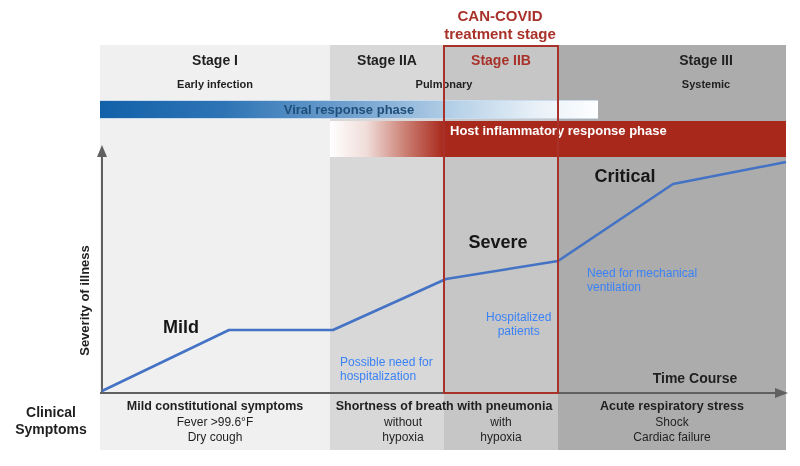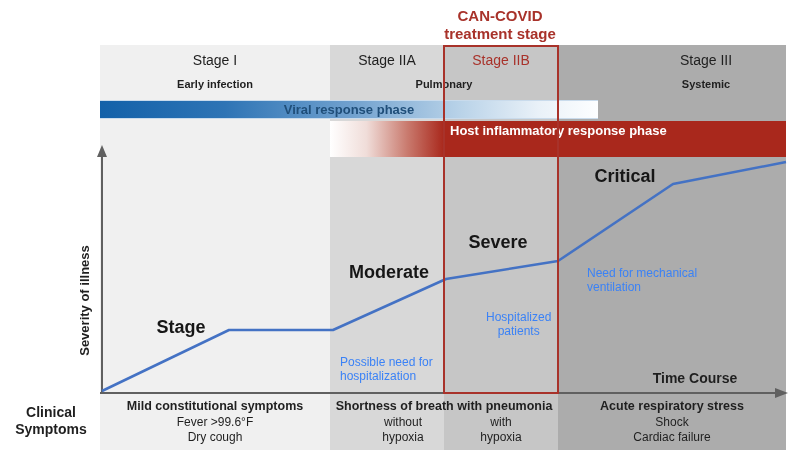--- a/index.html
+++ b/index.html
@@ -24,21 +24,21 @@
     color:var(--accent-red);font-weight:bold;font-size:15px;line-height:18px;z-index:6;}
 
   
   .col{position:absolute;top:45px;height:405px;z-index:0;}
   .col-s1{left:100px;width:230px;background:var(--stage1-bg);}
   .col-s2a{left:330px;width:114px;background:var(--stage2a-bg);}
   .col-s2b{left:444px;width:114px;background:var(--stage2b-bg);}
   .col-s3{left:558px;width:228px;background:var(--stage3-bg);}
 
   
-  .stage-label{position:absolute;top:52px;text-align:center;font-weight:normal;font-size:14px;z-index:4;}
+  .stage-label{position:absolute;top:52px;text-align:center;font-weight:bold;font-size:14px;z-index:4;}
   .stage-sub{position:absolute;top:78px;text-align:center;font-weight:bold;font-size:11px;z-index:4;}
   .lab-s1{left:100px;width:230px;}
   .lab-s2a{left:330px;width:114px;}
   .lab-s2b{left:444px;width:114px;color:var(--accent-red);}
   .lab-pulm{left:387px;width:114px;}
   .lab-s3{left:572px;width:268px;}
 
   
   .viral-bar{position:absolute;left:100px;top:100px;width:498px;height:19px;z-index:2;
     background:linear-gradient(to right,#1361A9 0%,#2E74B5 25%,#6FA0CE 50%,#B8D2E8 72%,#E9F1F8 88%,#FDFEFF 100%);
@@ -123,22 +123,21 @@
     <line x1="102" y1="394" x2="102" y2="155" stroke="#606060" stroke-width="2"></line>
     <polygon points="102,145 97,157 107,157" fill="#606060"></polygon>
     <line x1="100" y1="393" x2="777" y2="393" stroke="#606060" stroke-width="2"></line>
     <polygon points="788,393 775,388 775,398" fill="#606060"></polygon>
     <polyline points="102,391 229,330 333,330 446,279 558,261 673,184 786,162" fill="none" stroke="#4472C4" stroke-width="2.5" stroke-linejoin="round"></polyline>
   </svg>
 
   <div class="y-axis-label">Severity of illness</div>
   <div class="x-axis-label">Time Course</div>
 
-  <div class="sev sev-mild">Stage</div>
-  <div class="sev sev-moderate">Moderate</div>
+  <div class="sev sev-mild">Mild</div>
   <div class="sev sev-severe">Severe</div>
   <div class="sev sev-critical">Critical</div>
 
   <div class="anno anno-hosp-possible">
     <div>Possible need for</div>
     <div>hospitalization</div>
   </div>
   <div class="anno anno-hospitalized">
     <div>Hospitalized</div>
     <div>patients</div>

